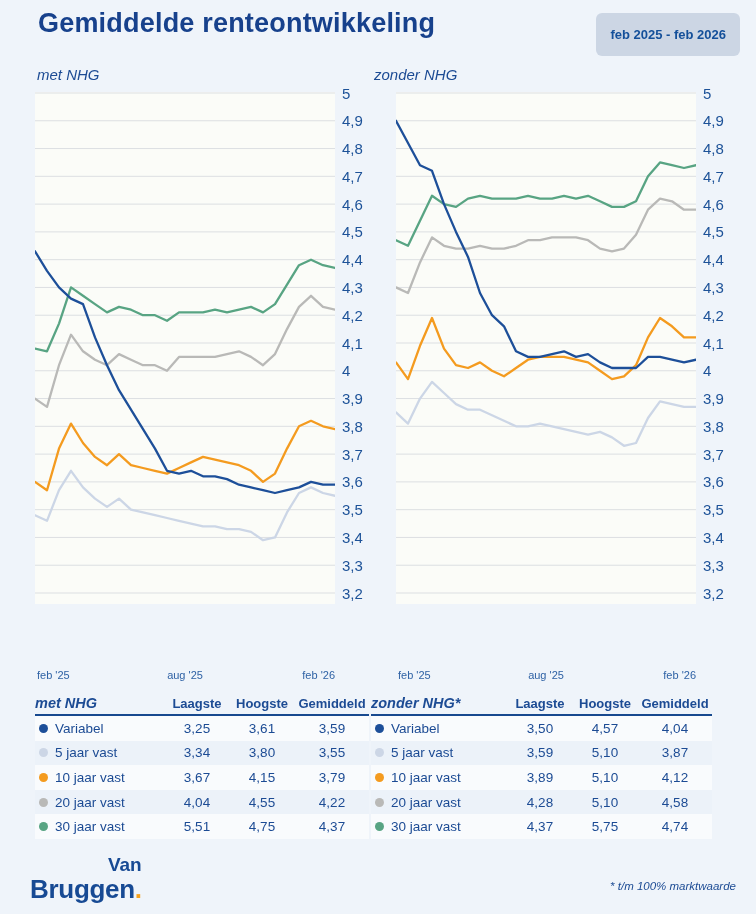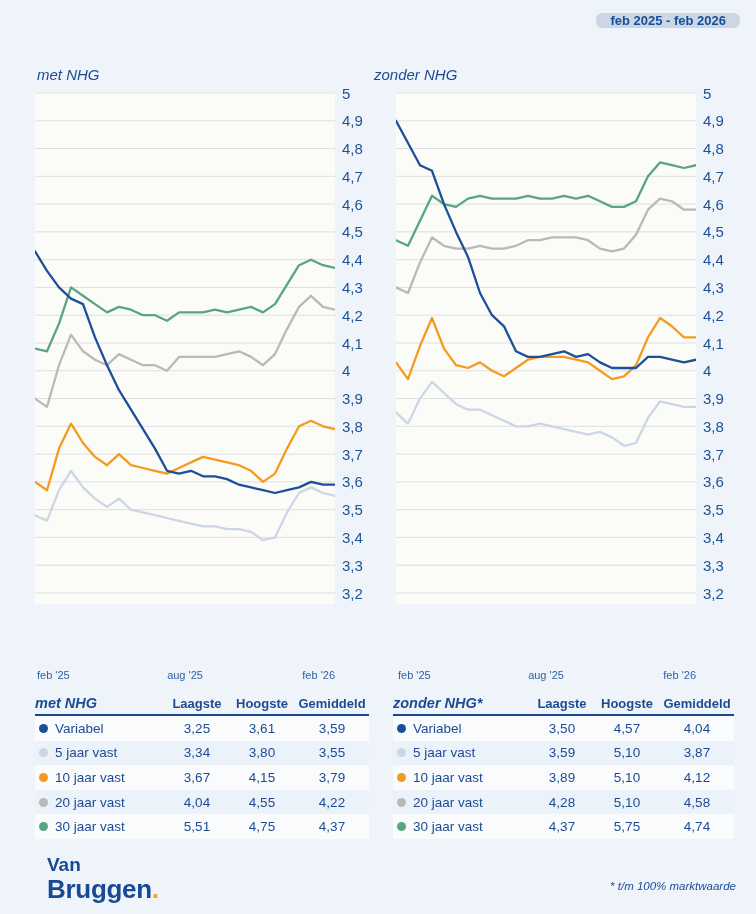--- a/index.html
+++ b/index.html
@@ -14,21 +14,21 @@
   .page { position:absolute; inset:0; background:#eff4fa; }
 
   .page-title {
     position:absolute; left:38px; top:8px;
     font-size:27px; font-weight:bold; letter-spacing:.2px; color:#17418c;
   }
   .period-badge {
     position:absolute; right:16px; top:13px;
     background:#ccd6e4; color:#14509a;
     font-size:13px; font-weight:bold;
-    padding:0 14px; border-radius:6px;
+    padding:14px 14px; border-radius:6px;
   }
 
   .chart-title {
     position:absolute; top:66px;
     font-style:italic; font-size:15px; font-weight:500; color:#1c4b94;
   }
   #chart-title-left { left:37px; }
   #chart-title-right { left:374px; }
 
   .plot {
@@ -58,54 +58,55 @@
   .xlabels span:nth-child(2) { left:50%; transform:translateX(-50%); }
   .xlabels span:nth-child(3) { right:0; }
 
   .table-section-title {
     position:absolute; left:38px; top:662px;
     font-size:17px; font-weight:bold; color:#14509a;
   }
 
   .rate-table { position:absolute; top:694px; font-size:13.5px; color:#1c4b94; }
   #rate-table-left  { left:35px;  width:334px; }
-  #rate-table-right { left:393px; width:341px; }
+  #rate-table-right { left:371px; width:341px; }
   .rt-header {
     display:grid; grid-template-columns:1fr 64px 66px 74px;
     align-items:end; height:22px;
     border-bottom:2px solid #17498f;
     font-weight:bold; padding-bottom:3px;
   }
   .rt-header .rt-name { font-style:italic; font-size:14.5px; }
   .rt-header .rt-col { text-align:center; font-size:13px; }
   .rt-row {
     display:grid; grid-template-columns:1fr 64px 66px 74px;
     align-items:center; height:24.6px;
   }
   .rt-row:nth-child(odd)  { background:#ecf2f9; }
   .rt-row:nth-child(even) { background:#f9fbfd; }
   .rt-label { display:flex; align-items:center; gap:7px; padding-left:4px; }
   .legend-dot { width:9px; height:9px; border-radius:50%; flex:0 0 auto; }
   .rt-val { text-align:center; }
 
-  .logo { position:absolute; left:47px; top:855px; color:#174a94; line-height:1; }
+  .logo { position:absolute; left:30px; top:855px; color:#174a94; line-height:1;text-align:right; }
   .logo .l1 { font-size:19px; font-weight:600; display:block; }
   .logo .l2 { font-size:26px; font-weight:800; display:block; margin-top:2px; letter-spacing:-.3px; }
   .logo .dot { color:#f5a21e; }
 
   .footnote {
     position:absolute; right:20px; top:880px;
     font-style:italic; font-size:11.5px; color:#1c4b94;
   }
 </style>
 </head>
 <body>
 
 <div class="page">
 
+  <div class="page-title">Gemiddelde renteontwikkeling</div>
   <div class="period-badge">feb 2025 - feb 2026</div>
 
   <div class="chart-title" id="chart-title-left">met NHG</div>
   <div class="chart-title" id="chart-title-right">zonder NHG</div>
 
   <div class="plot" id="plot-left">
       <svg viewBox="0 0 300 512" preserveAspectRatio="none">
         <line x1="0" x2="300" y1="1" y2="1" stroke="#dcdfe2" stroke-width="1"></line>
         <line x1="0" x2="300" y1="28.77777777777768" y2="28.77777777777768" stroke="#dcdfe2" stroke-width="1"></line>
         <line x1="0" x2="300" y1="56.5555555555556" y2="56.5555555555556" stroke="#dcdfe2" stroke-width="1"></line>

